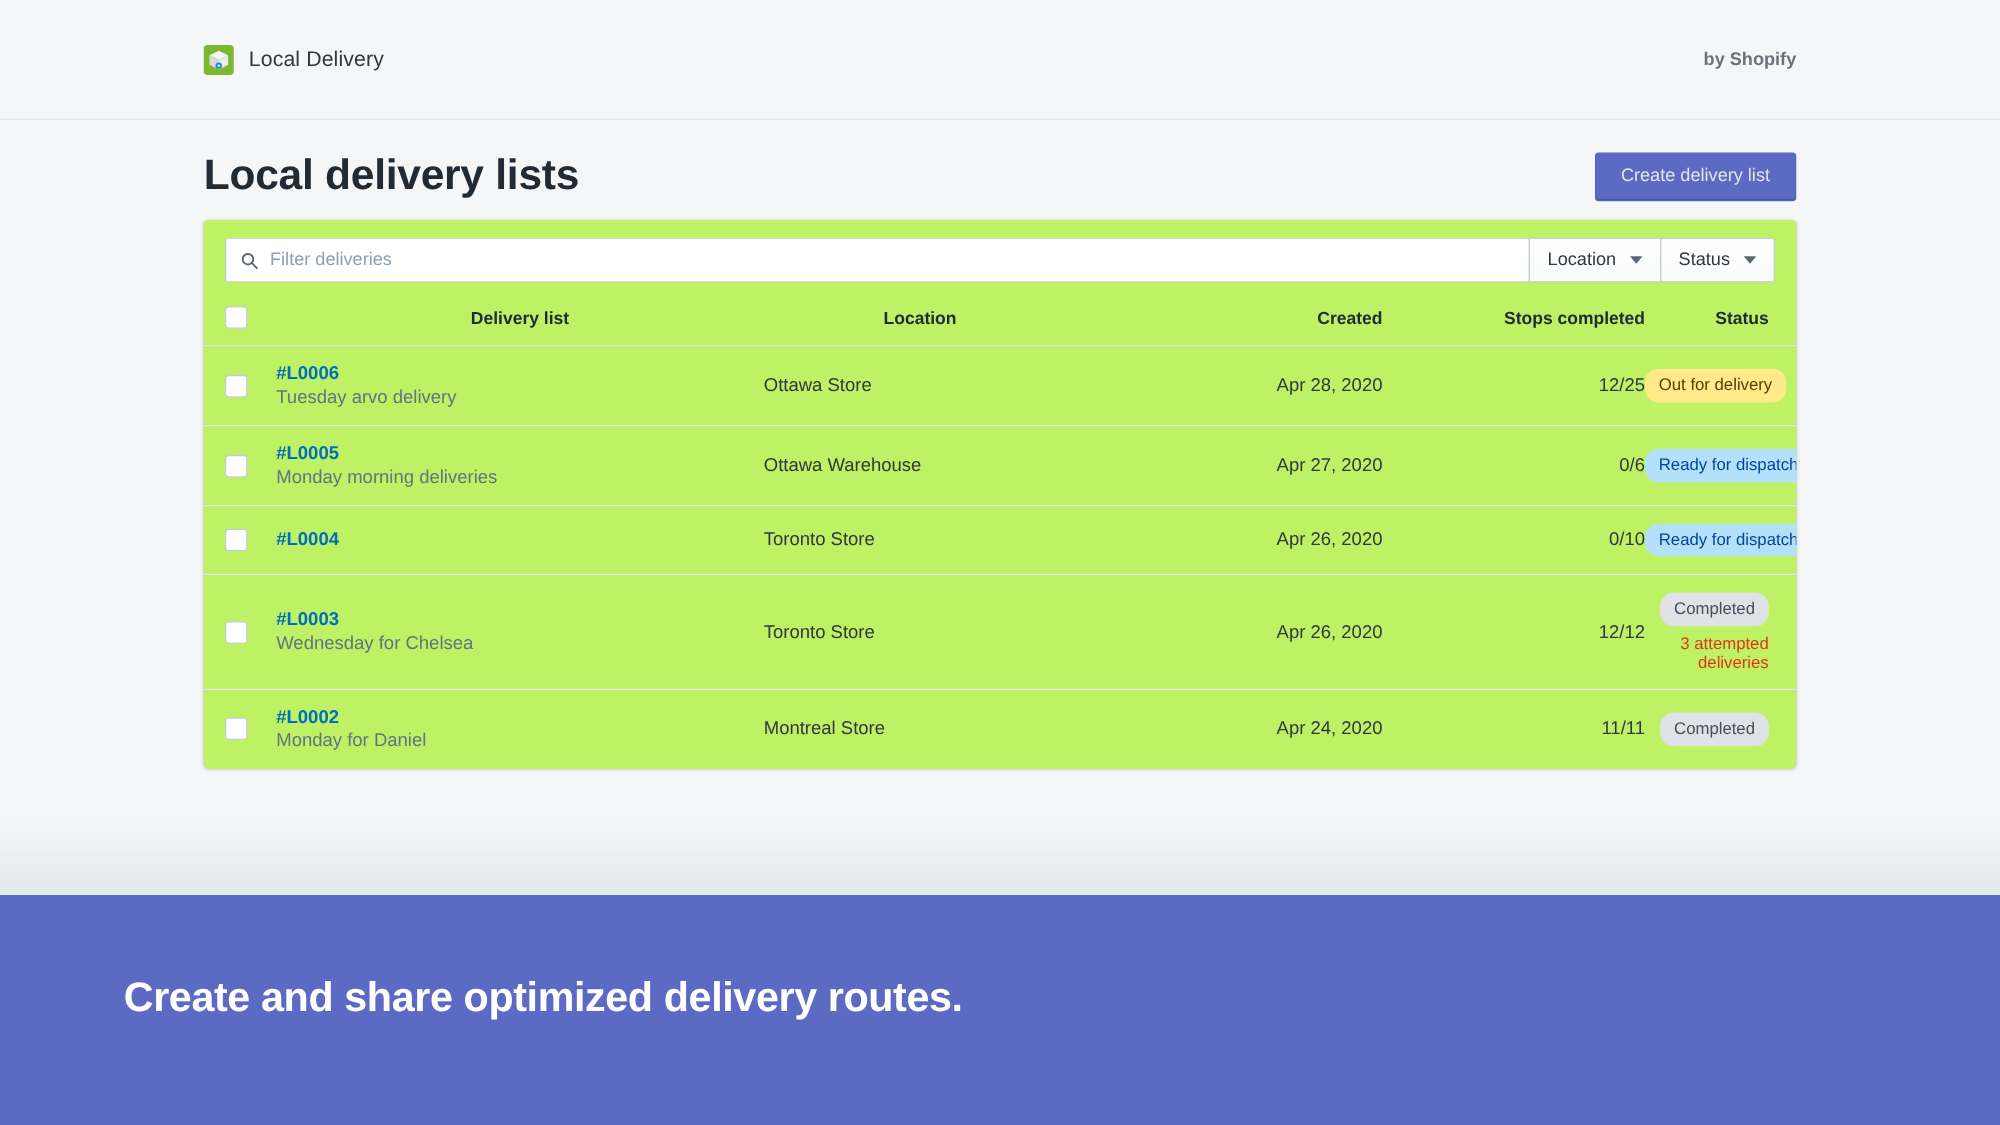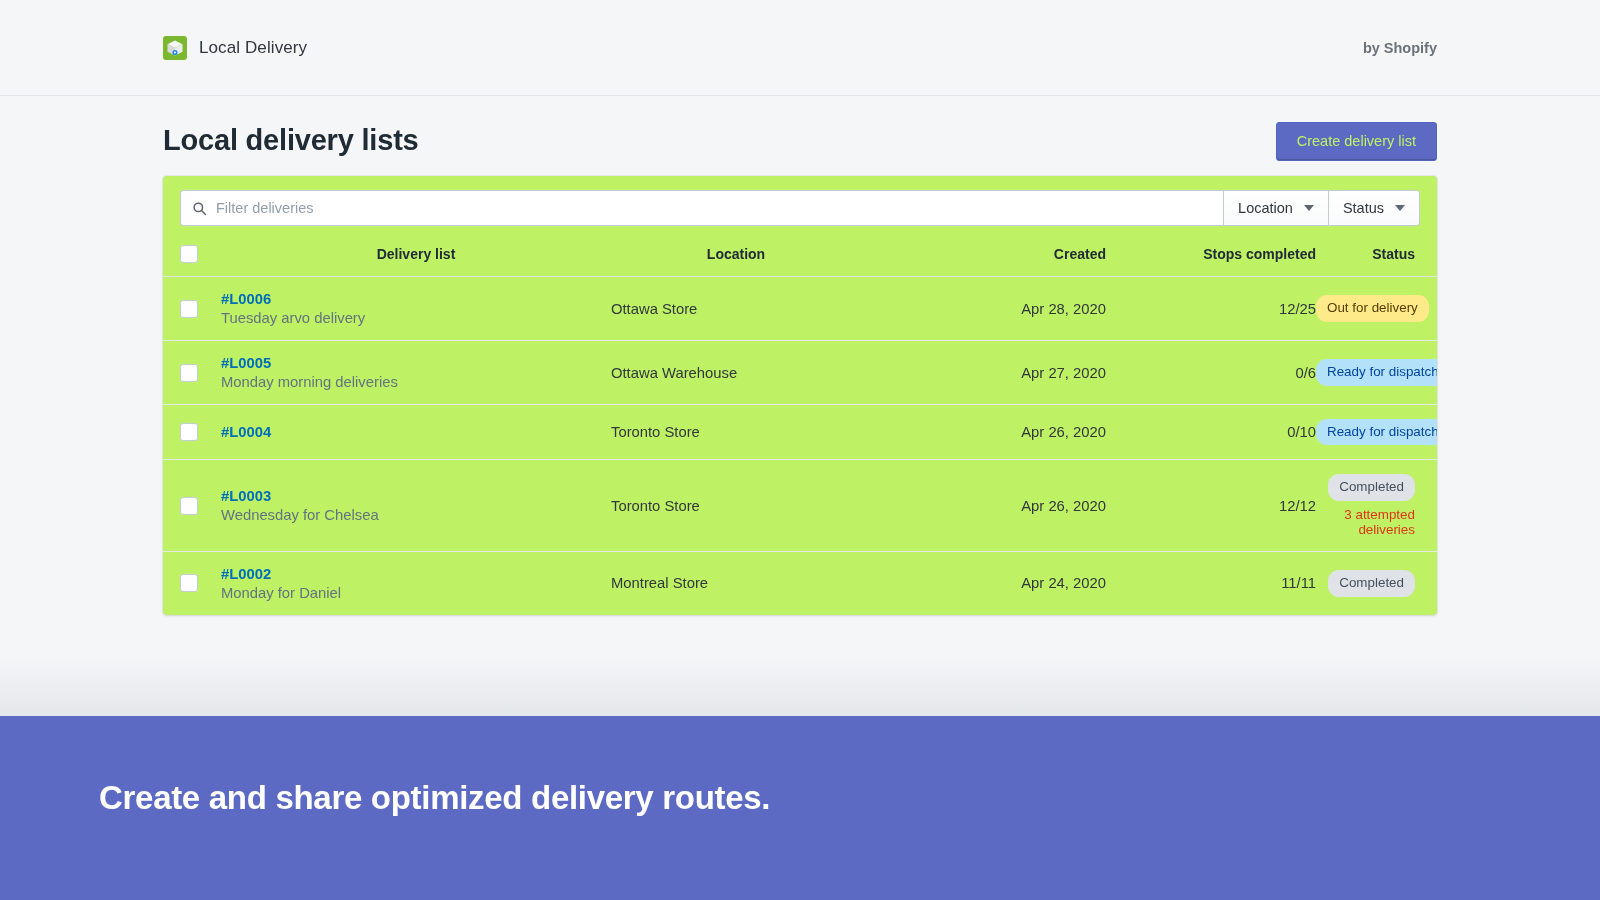--- a/index.html
+++ b/index.html
@@ -29,26 +29,26 @@
   .byline {
     position: absolute; right: 163px; top: 50%; transform: translateY(-50%);
     font-size: 14.5px; font-weight: bold; color: #6b7279;
   }
 
   
   .page-head {
     position: absolute; top: 117px; left: 163px; width: 1274px; height: 46px;
   }
   .page-title {
-    font-size: 29px; font-weight: bold; color: #212b36; letter-spacing: -.2px;
+    font-size: 34px; font-weight: bold; color: #212b36; letter-spacing: -.2px;
     line-height: 46px;
   }
   .primary-btn {
     position: absolute; right: 0; top: 5px;
-    background: #5c6ac4; color: #bef264;
+    background: #5c6ac4; color: #e5e5e5;
     border: 1px solid #5264bf; border-radius: 3px;
     font-size: 14.5px; font-family: inherit;
     padding: 10px 20px 11px; cursor: pointer;
     box-shadow: inset 0 -1px 0 rgba(0,0,0,.18);
     white-space: nowrap;
   }
 
   
   .card {
     position: absolute; top: 176px; left: 163px; width: 1274px;

